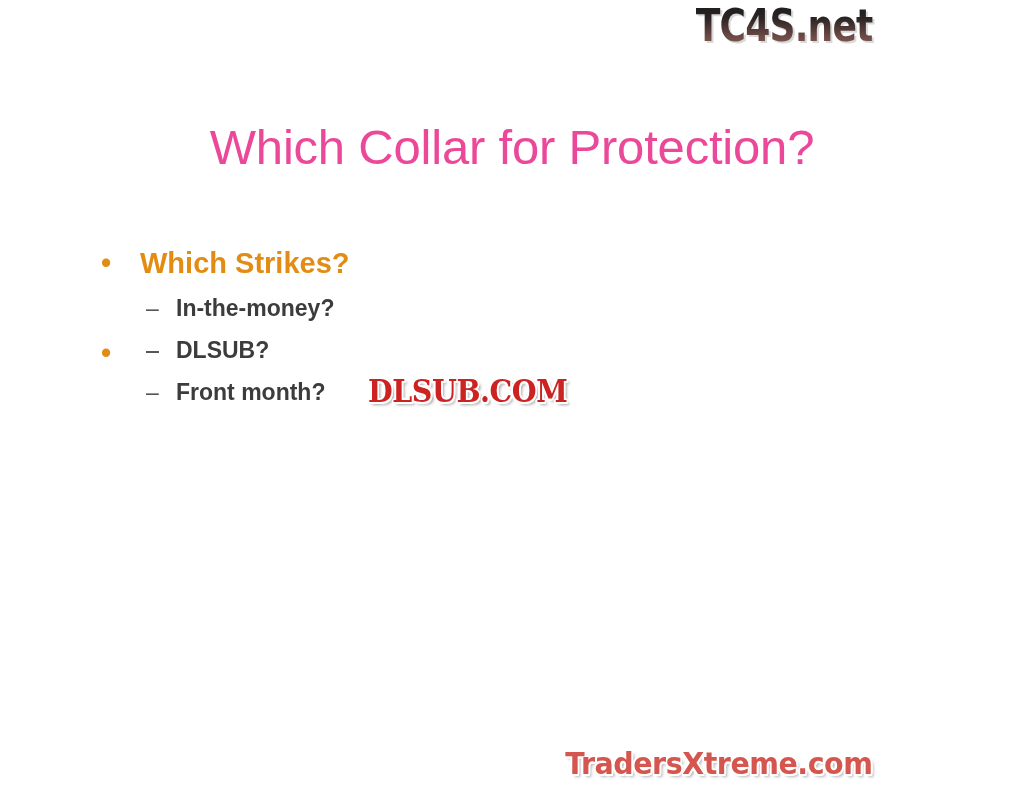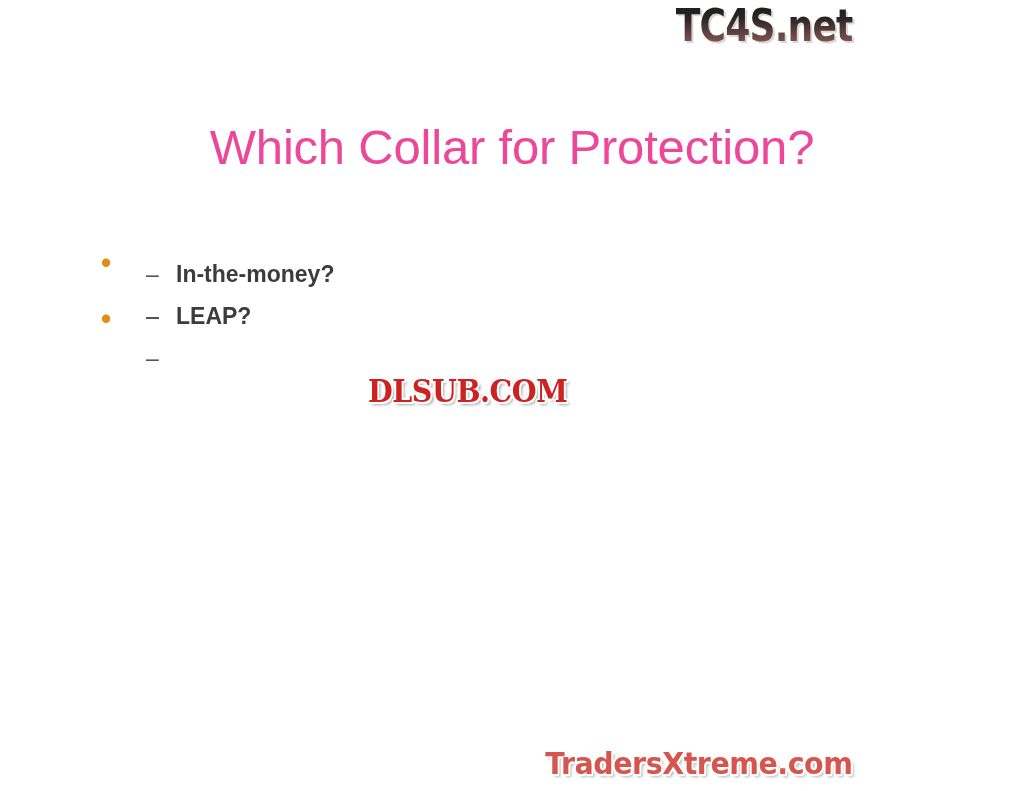--- a/index.html
+++ b/index.html
@@ -10,20 +10,21 @@
   }
   body {
     font-family: "Liberation Sans", sans-serif;
   }
   .slide {
     position: relative;
     width: 861px;
     height: 791px;
     background: #ffffff;
     overflow: hidden;
+    padding-left: 20px;
   }
 
   
   .brand-top {
     position: absolute;
     right: 8px;
     top: 2px;
     font-family: "DejaVu Sans", sans-serif;
     font-weight: bold;
     font-size: 44px;
@@ -173,44 +174,46 @@
 
   <div class="brand-top-shadow">TC4S.net</div>
   <div class="brand-top">TC4S.net</div>
 
   <div class="slide-title">Which Collar for Protection?</div>
 
   <div class="body-list">
 
     <div class="lvl1">
       <span class="marker">•</span>
+      <span>Which Strikes?</span>
     </div>
     <div class="lvl2">
       <span class="marker">–</span>
       <span>In-the-money?</span>
     </div>
     <div class="lvl2">
       <span class="marker">–</span>
     </div>
     <div class="lvl2">
       <span class="marker">–</span>
     </div>
 
     <div class="lvl1">
       <span class="marker">•</span>
     </div>
     <div class="lvl2">
       <span class="marker">–</span>
     </div>
     <div class="lvl2">
       <span class="marker">–</span>
-      <span>LEAP?</span>
-    </div>
-    <div class="lvl2">
-      <span class="marker">–</span>
+      <span>DLSUB?</span>
+    </div>
+    <div class="lvl2">
+      <span class="marker">–</span>
+      <span>Front month?</span>
     </div>
 
   </div>
 
   <div class="watermark">DLSUB.COM</div>
 
   <div class="brand-bottom">TradersXtreme.com</div>
 
 </div>
 

